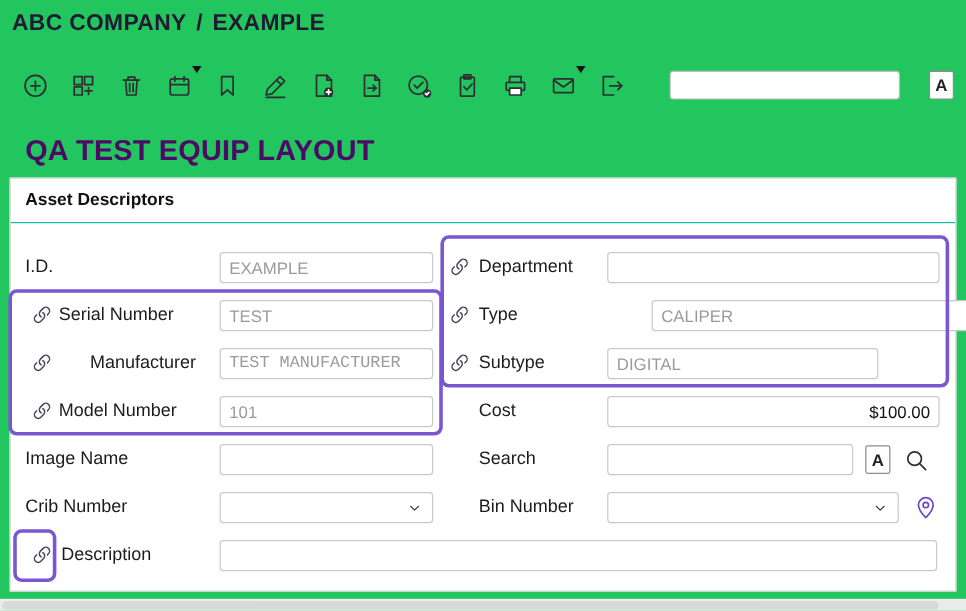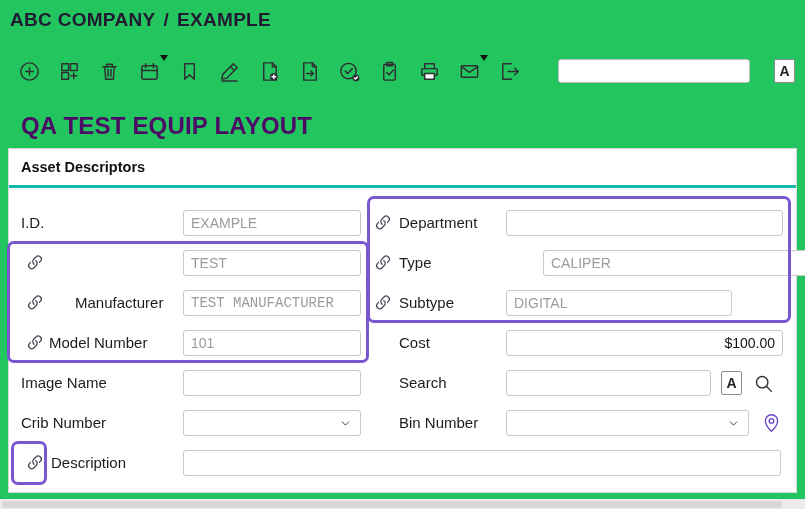--- a/index.html
+++ b/index.html
@@ -16,21 +16,21 @@
   .icon-btn svg{width:23px;height:23px;stroke:#2e2e33;fill:none;stroke-width:1.5;stroke-linecap:round;stroke-linejoin:round;}
   .caret{position:absolute;top:-3px;right:-6px;width:0;height:0;border-left:4.5px solid transparent;border-right:4.5px solid transparent;border-top:6px solid #151515;}
   .toolbar-search{margin-left:22px;width:192px;height:24px;border:1px solid #bdbdbd;border-radius:3px;font-size:13px;padding:0 7px;outline:none;box-sizing:border-box;font-family:inherit;}
   .a-btn{margin-left:10px;width:21px;height:24px;border:1px solid #8b8b8b;border-radius:2px;background:#fff;font-size:14px;font-weight:bold;color:#222;display:flex;align-items:center;justify-content:center;cursor:pointer;font-family:inherit;padding:0;}
 
   
   .page-title{position:absolute;left:9px;top:100px;margin:12px;font-size:24px;font-weight:800;color:#4c0a66;letter-spacing:.2px;}
 
   
   .section{position:absolute;left:8px;top:148px;width:789px;height:345px;border:1px solid #d7d7d7;background:#fff;box-sizing:border-box;}
-  .section-header{height:36px;line-height:36px;padding-left:12px;font-size:14.5px;font-weight:bold;color:#111;border-bottom:3px solid #14b8a6;}
+  .section-header{height:36px;line-height:36px;padding-left:12px;font-size:14.5px;font-weight:bold;color:#111;border-bottom:1px solid #14b8a6;}
 
   
   .lbl{position:absolute;height:26px;line-height:26px;font-size:15px;color:#1c1c1c;white-space:nowrap;}
   .input{position:absolute;height:26px;border:1px solid #c9c9c9;border-radius:3px;font-size:14px;padding:0 7px;box-sizing:border-box;color:#9b9b9b;background:#fff;outline:none;font-family:inherit;}
   .input.dark{color:#141414;text-align:right;}
   .select{position:absolute;height:26px;border:1px solid #c9c9c9;border-radius:3px;box-sizing:border-box;background:#fff;display:flex;align-items:center;justify-content:flex-end;padding-right:8px;cursor:pointer;}
   .select svg{width:13px;height:13px;stroke:#3c3c3c;fill:none;stroke-width:1.8;stroke-linecap:round;stroke-linejoin:round;}
   .link{position:absolute;width:20px;height:20px;}
   .link svg{width:20px;height:20px;fill:#4e4657;}
   .inline-icon{position:absolute;width:24px;height:26px;display:flex;align-items:center;justify-content:center;cursor:pointer;}
@@ -169,20 +169,21 @@
     </span>
     <span class="lbl" style="left:390px;top:61px;">Department</span>
     <input class="input" style="left: 497px; top: 61px; width: 277px;" value="">
 
     <span class="link" style="left:16px;top:104px;">
       <svg viewBox="0 0 16 16">
           <path d="M4.715 6.542 3.343 7.914a3 3 0 1 0 4.243 4.243l1.828-1.829A3 3 0 0 0 8.586 5.5L8 6.086a1 1 0 0 0-.154.199 2 2 0 0 1 .861 3.337L6.88 11.45a2 2 0 1 1-2.83-2.83l.793-.792a4 4 0 0 1-.128-1.287z"></path>
           <path d="M6.586 4.672A3 3 0 0 0 7.414 9.5l.775-.776a2 2 0 0 1-.896-3.346L9.12 3.55a2 2 0 1 1 2.83 2.83l-.793.792c.112.42.155.855.128 1.287l1.372-1.372a3 3 0 1 0-4.243-4.243z"></path>
         </svg>
     </span>
+    <span class="lbl" style="left:40px;top:101px;">Serial Number</span>
     <input class="input" style="left: 174px; top: 101px; width: 178px;" value="TEST">
     <span class="link" style="left:364px;top:104px;">
       <svg viewBox="0 0 16 16">
           <path d="M4.715 6.542 3.343 7.914a3 3 0 1 0 4.243 4.243l1.828-1.829A3 3 0 0 0 8.586 5.5L8 6.086a1 1 0 0 0-.154.199 2 2 0 0 1 .861 3.337L6.88 11.45a2 2 0 1 1-2.83-2.83l.793-.792a4 4 0 0 1-.128-1.287z"></path>
           <path d="M6.586 4.672A3 3 0 0 0 7.414 9.5l.775-.776a2 2 0 0 1-.896-3.346L9.12 3.55a2 2 0 1 1 2.83 2.83l-.793.792c.112.42.155.855.128 1.287l1.372-1.372a3 3 0 1 0-4.243-4.243z"></path>
         </svg>
     </span>
     <span class="lbl" style="left:390px;top:101px;">Type</span>
     <input class="input" style="left: 497px; top: 101px; width: 277px; margin-left: 37px;" value="CALIPER">
 

